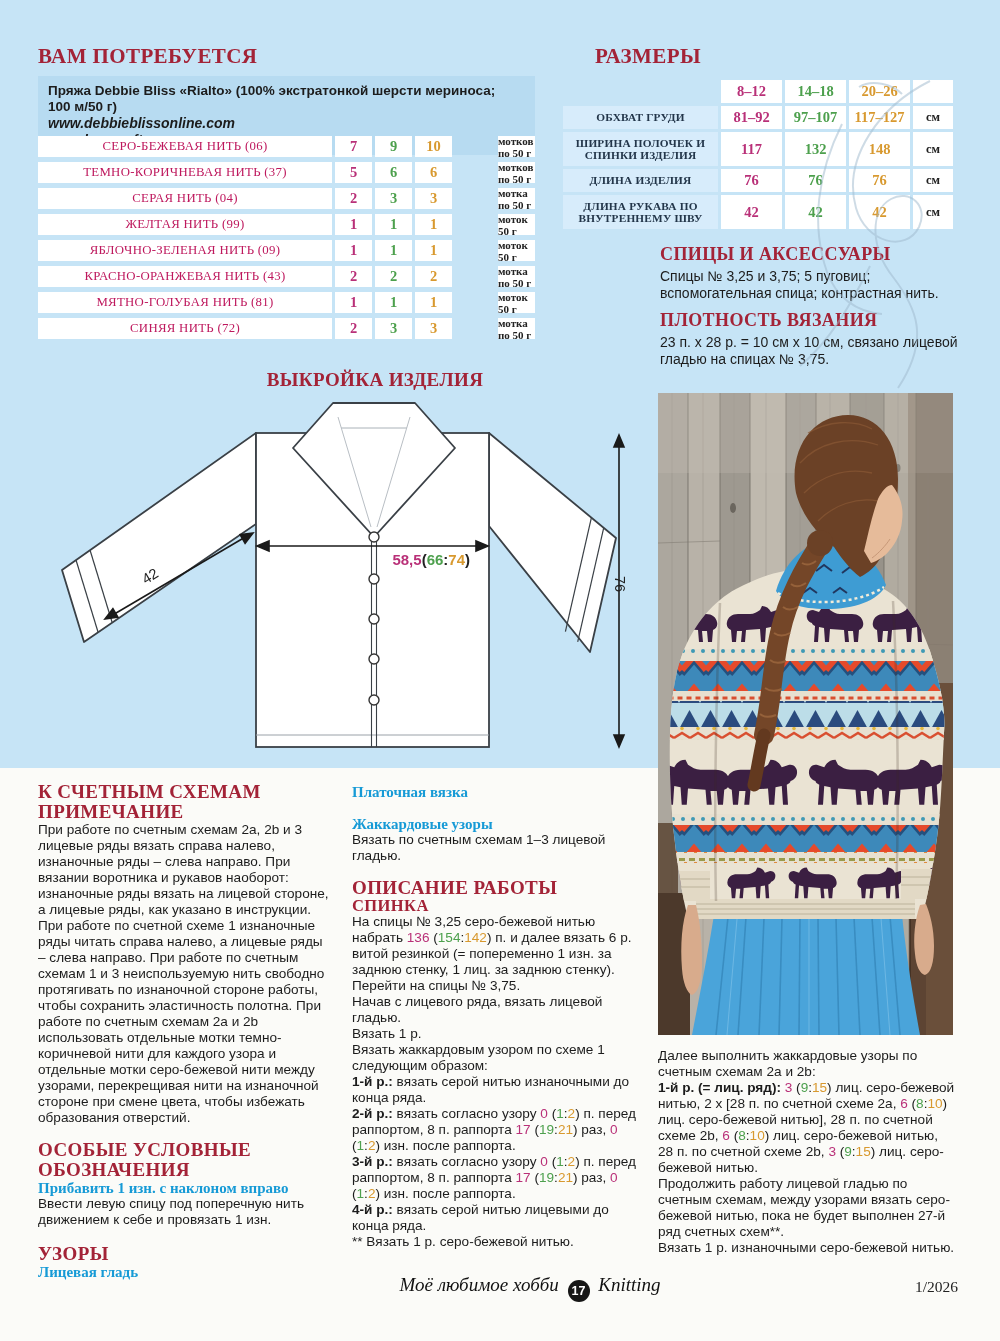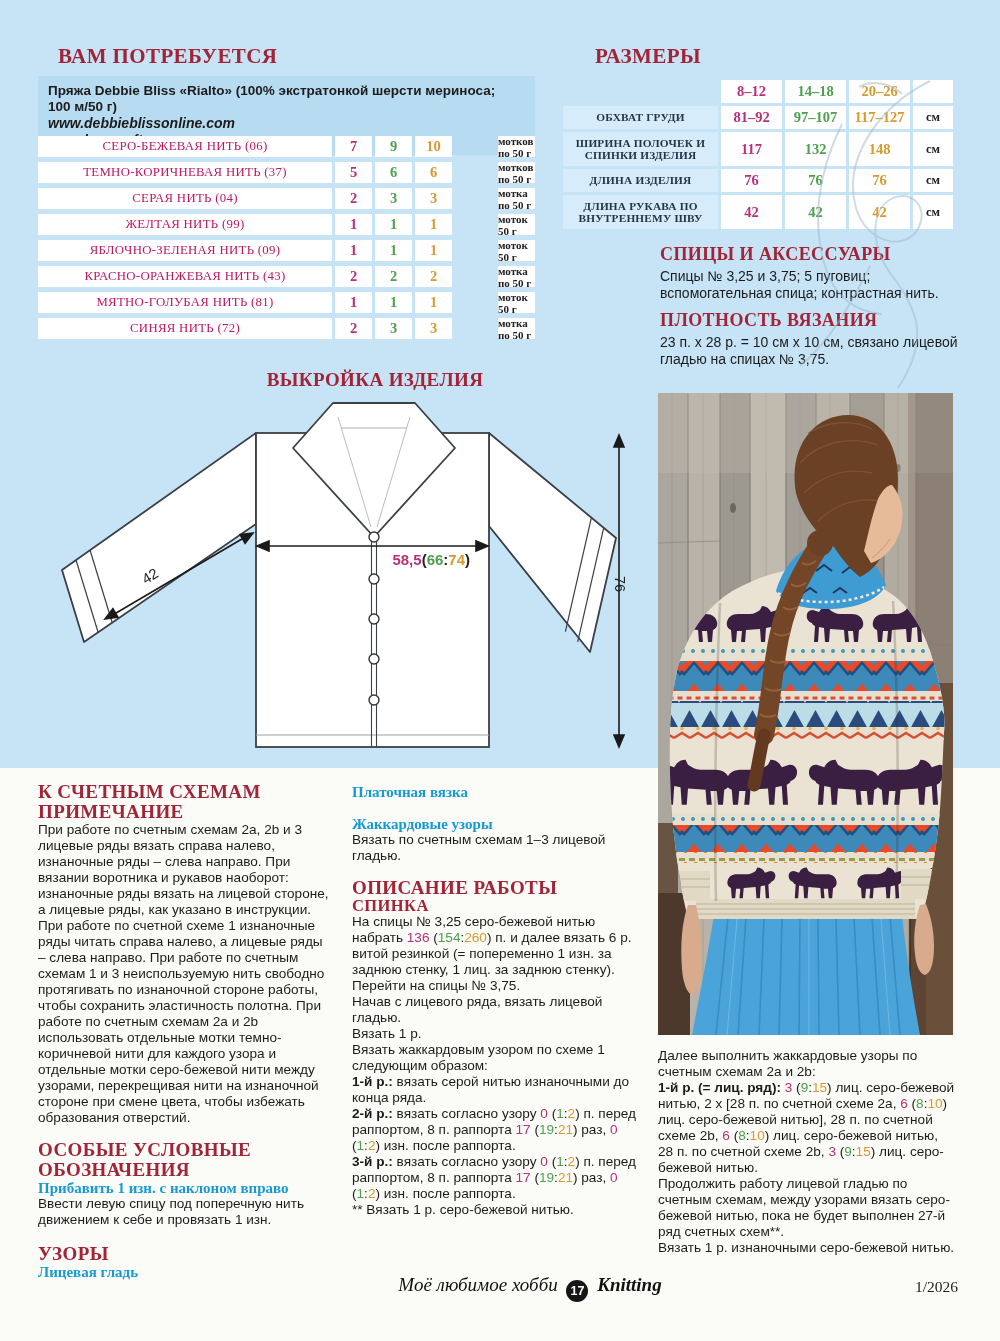--- a/index.html
+++ b/index.html
@@ -7,21 +7,21 @@
         font-family:"Liberation Sans",sans-serif;color:#1c1c1c;}
   .blue-panel{position:absolute;left:0;top:0;width:1000px;height:768px;background:#c6e4f6;}
   
   .h-red{font-family:"Liberation Serif",serif;font-weight:bold;color:#a32337;letter-spacing:.4px;}
   .h1{font-size:21px;}
   .h2{font-size:18px;}
   .h3{font-size:19px;line-height:20px;}
   .h4{font-size:16.5px;}
   .cyan{font-family:"Liberation Serif",serif;font-weight:bold;color:#169ad6;font-size:15px;}
   
-  .mat-title{position:absolute;left:38px;top:44px;margin-left:20px;}
+  .mat-title{position:absolute;left:38px;top:44px;}
   .yarn-box{position:absolute;left:38px;top:76px;width:497px;background:#b7dbf1;padding:7px 25px 6px 10px;box-sizing:border-box;}
   .yarn-box .l1{font-weight:bold;font-size:13.5px;line-height:16px;}
   .yarn-box .url{font-weight:bold;font-style:italic;font-size:14px;line-height:17px;}
   .yarn-table{position:absolute;left:38px;top:136px;width:497px;display:grid;
               grid-template-columns:294px 37px 37px 37px 80px;column-gap:3px;row-gap:5px;}
   .yt-cell{background:#fff;height:21px;display:flex;align-items:center;justify-content:center;}
   .yt-label{font-family:"Liberation Serif",serif;font-size:12.8px;letter-spacing:.3px;color:#be185d;}
   .yt-num{font-family:"Liberation Serif",serif;font-weight:bold;font-size:14.5px;}
   .yt-unit{font-family:"Liberation Serif",serif;font-weight:bold;font-size:11px;color:#222;margin-left:43px;}
   
@@ -57,21 +57,21 @@
   .col-mid{left:352px;top:784px;width:294px;}
   .col-right{left:658px;top:1048px;width:298px;} .mt14{margin-top:14px;} .mt16{margin-top:16px;}
   .body-after-h{margin-top:3px;}
   
   .footer-center{position:absolute;left:300px;top:1274px;width:460px;text-align:center;
     font-family:"Liberation Serif",serif;font-style:italic;font-size:19px;color:#111;}
   .footer-center .badge{display:inline-flex;align-items:center;justify-content:center;
     width:22px;height:22px;border-radius:50%;background:#161616;color:#fff;
     font-family:"Liberation Sans",sans-serif;font-style:normal;font-weight:bold;font-size:12.5px;
     vertical-align:-4px;margin:0 4px;}
-  .footer-center .brand{font-weight:bold;}
+  .footer-center .brand{font-weight:normal;}
   .edition{position:absolute;right:42px;top:1278px;font-family:"Liberation Serif",serif;font-size:15.5px;color:#222;}
 </style>
 </head>
 <body>
 
 <div class="page">
   <div class="blue-panel"></div>
 
   <svg class="swirl" width="340" height="330" viewBox="0 0 340 330">
     <g fill="none" stroke="#9fb9cd" stroke-width="2">
@@ -441,28 +441,29 @@
     <div class="h-red h3 mt16">УЗОРЫ</div>
     <div class="cyan">Лицевая гладь</div>
   </div>
 
   <div class="col col-mid">
     <div class="cyan">Платочная вязка</div>
     <div class="cyan mt16">Жаккардовые узоры</div>
     <p>Вязать по счетным схемам 1–3 лицевой гладью.</p>
     <div class="h-red h3 mt14">ОПИСАНИЕ РАБОТЫ</div>
     <div class="h-red h4">СПИНКА</div>
-    <p><span>На спицы № 3,25 серо-бежевой нитью набрать </span><span class="c-pink">136</span><span> (</span><span class="c-green">154</span><span>:</span><span class="c-orange">260</span><span>) п. и далее вязать 6 р. витой резинкой (= попеременно 1 изн. за заднюю стенку, 1 лиц. за заднюю стенку).</span></p>
+    <p><span>На спицы № 3,25 серо-бежевой нитью набрать </span><span class="c-pink">136</span><span> (</span><span class="c-green">154</span><span>:</span><span class="c-orange">142</span><span>) п. и далее вязать 6 р. витой резинкой (= попеременно 1 изн. за заднюю стенку, 1 лиц. за заднюю стенку).</span></p>
     <p><span>Перейти на спицы № 3,75.</span></p>
     <p><span>Начав с лицевого ряда, вязать лицевой гладью.</span></p>
     <p><span>Вязать 1 р.</span></p>
     <p><span>Вязать жаккардовым узором по схеме 1 следующим образом:</span></p>
     <p><span class="bold">1-й р.:</span><span> вязать серой нитью изнаночными до конца ряда.</span></p>
     <p><span class="bold">2-й р.:</span><span> вязать согласно узору </span><span class="c-pink">0</span><span> (</span><span class="c-green">1</span><span>:</span><span class="c-orange">2</span><span>) п. перед раппортом, 8 п. раппорта </span><span class="c-pink">17</span><span> (</span><span class="c-green">19</span><span>:</span><span class="c-orange">21</span><span>) раз, </span><span class="c-pink">0</span><span> (</span><span class="c-green">1</span><span>:</span><span class="c-orange">2</span><span>) изн. после раппорта.</span></p>
     <p><span class="bold">3-й р.:</span><span> вязать согласно узору </span><span class="c-pink">0</span><span> (</span><span class="c-green">1</span><span>:</span><span class="c-orange">2</span><span>) п. перед раппортом, 8 п. раппорта </span><span class="c-pink">17</span><span> (</span><span class="c-green">19</span><span>:</span><span class="c-orange">21</span><span>) раз, </span><span class="c-pink">0</span><span> (</span><span class="c-green">1</span><span>:</span><span class="c-orange">2</span><span>) изн. после раппорта.</span></p>
+    <p><span class="bold">4-й р.:</span><span> вязать серой нитью лицевыми до конца ряда.</span></p>
     <p><span>** Вязать 1 р. серо-бежевой нитью.</span></p>
   </div>
 
   <div class="col col-right">
     <p><span>Далее выполнить жаккардовые узоры по счетным схемам 2a и 2b:</span></p>
     <p><span class="bold">1-й р. (= лиц. ряд):</span><span> </span><span class="c-pink">3</span><span> (</span><span class="c-green">9</span><span>:</span><span class="c-orange">15</span><span>) лиц. серо-бежевой нитью, 2 х [28 п. по счетной схеме 2a, </span><span class="c-pink">6</span><span> (</span><span class="c-green">8</span><span>:</span><span class="c-orange">10</span><span>) лиц. серо-бежевой нитью], 28 п. по счетной схеме 2b, </span><span class="c-pink">6</span><span> (</span><span class="c-green">8</span><span>:</span><span class="c-orange">10</span><span>) лиц. серо-бежевой нитью, 28 п. по счетной схеме 2b, </span><span class="c-pink">3</span><span> (</span><span class="c-green">9</span><span>:</span><span class="c-orange">15</span><span>) лиц. серо-бежевой нитью.</span></p>
     <p><span>Продолжить работу лицевой гладью по счетным схемам, между узорами вязать серо-бежевой нитью, пока не будет выполнен 27-й ряд счетных схем**.</span></p>
     <p><span>Вязать 1 р. изнаночными серо-бежевой нитью.</span></p>
   </div>
 

